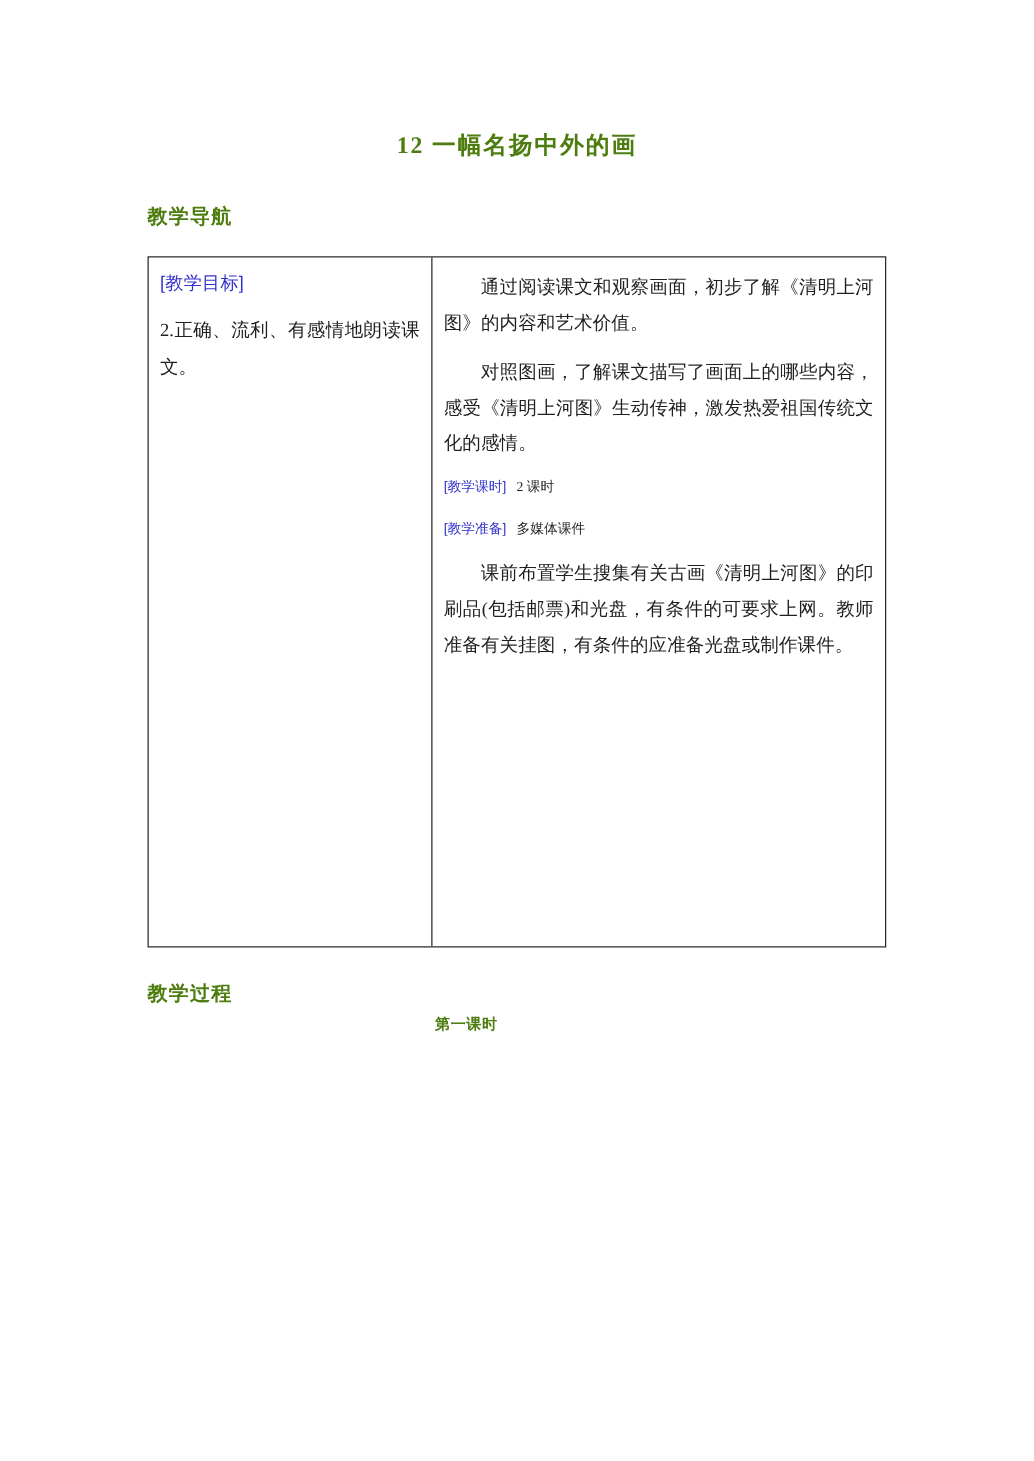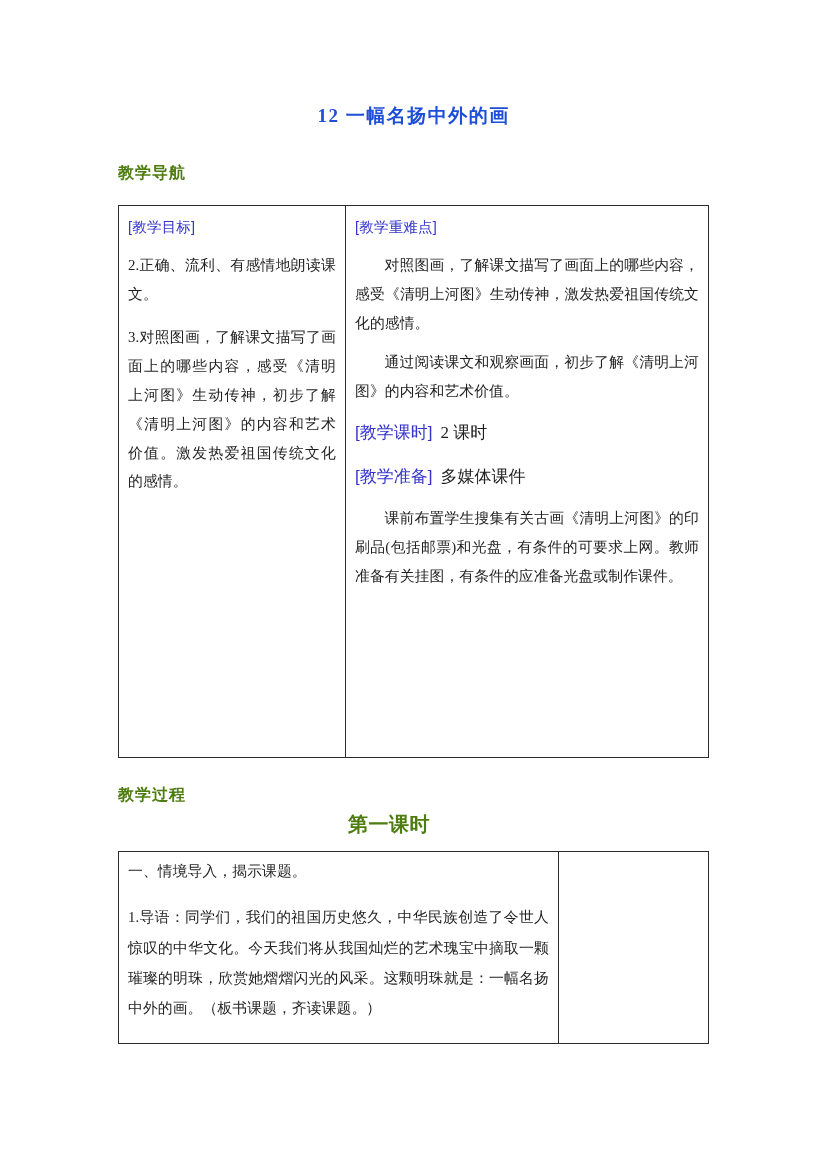--- a/index.html
+++ b/index.html
@@ -24,39 +24,39 @@
   .doc-title {
     position: absolute;
     left: 0;
     top: 103px;
     width: 827px;
     text-align: center;
     font-family: "Liberation Serif", "DejaVu Serif", serif;
     font-weight: bold;
     font-size: 19px;
     letter-spacing: 1.5px;
-    color: #1d4ed8;
+    color: #4d7c0f;
   }
 
   
   .section-label {
     position: absolute;
     font-family: "Liberation Serif", "DejaVu Serif", serif;
     font-weight: bold;
     font-size: 16px;
     letter-spacing: 1px;
     color: #4d7c0f;
   }
   #sec-daohang { left: 118px; top: 163px; }
   #sec-guocheng { left: 118px; top: 785px; }
   #sec-keshi {
     left: 348px; top: 811px;
     font-family: "Liberation Sans", "DejaVu Sans", sans-serif;
     font-weight: bold;
-    font-size: 20px;
+    font-size: 12px;
     letter-spacing: 0.5px;
   }
 
   
   .tbl {
     position: absolute;
     border: 1px solid #2b2b2b;
     box-sizing: border-box;
     display: flex;
     background: #ffffff;
@@ -101,21 +101,21 @@
     font-size: 14.8px;
     line-height: 1.95;
     margin: 0 0 12px 0;
     text-align: justify;
     color: #1f1f1f;
     letter-spacing: 0.1px;
   }
   .para.indent { text-indent: 2em; }
   .labelled {
     font-family: "Liberation Serif", "DejaVu Serif", serif;
-    font-size: 17px;
+    font-size: 11px;
     line-height: 1.95;
     margin: 0 0 11px 0;
     color: #1f1f1f;
   }
   .labelled .val { margin-left: 8px; }
 
   #table-guide .cell-left .para { margin-bottom: 14px; }
   #table-guide .cell-right .para { margin-bottom: 10px; }
 
   #table-process .para { margin-bottom: 10px; line-height: 2.05; }
@@ -128,46 +128,35 @@
 
   <div class="doc-title">12  一幅名扬中外的画</div>
 
   <div class="section-label" id="sec-daohang">教学导航</div>
 
   <div class="tbl" id="table-guide">
 
     <div class="cell cell-left">
       <p class="blue-head">[教学目标]</p>
       <p class="para">2.正确、流利、有感情地朗读课文。</p>
-      <p class="para">3.对照图画，了解课文描写了画面上的哪些内容，感受《清明上河图》生动传神，初步了解《清明上河图》的内容和艺术价值。激发热爱祖国传统文化的感情。</p>
     </div>
 
     <div class="cell cell-right">
-      <p class="blue-head">[教学重难点]</p>
+      <p class="para indent">通过阅读课文和观察画面，初步了解《清明上河图》的内容和艺术价值。</p>
       <p class="para indent">对照图画，了解课文描写了画面上的哪些内容，感受《清明上河图》生动传神，激发热爱祖国传统文化的感情。</p>
-      <p class="para indent">通过阅读课文和观察画面，初步了解《清明上河图》的内容和艺术价值。</p>
 
       <p class="labelled">
         <span class="blue-inline">[教学课时]</span><span class="val">2 课时</span>
       </p>
 
       <p class="labelled">
         <span class="blue-inline">[教学准备]</span><span class="val">多媒体课件</span>
       </p>
 
       <p class="para indent">课前布置学生搜集有关古画《清明上河图》的印刷品(包括邮票)和光盘，有条件的可要求上网。教师准备有关挂图，有条件的应准备光盘或制作课件。</p>
     </div>
   </div>
 
   <div class="section-label" id="sec-guocheng">教学过程</div>
   <div class="section-label" id="sec-keshi">第一课时</div>
 
-  <div class="tbl" id="table-process">
-    <div class="cell cell-left">
-      <p class="para head-line">一、情境导入，揭示课题。</p>
-      <p class="para">1.导语：同学们，我们的祖国历史悠久，中华民族创造了令世人惊叹的中华文化。今天我们将从我国灿烂的艺术瑰宝中摘取一颗璀璨的明珠，欣赏她熠熠闪光的风采。这颗明珠就是：一幅名扬中外的画。（板书课题，齐读课题。）</p>
-    </div>
-    <div class="cell cell-right">
-      <p class="para"></p>
-    </div>
-  </div>
 
 </div>
 
 </body></html>

